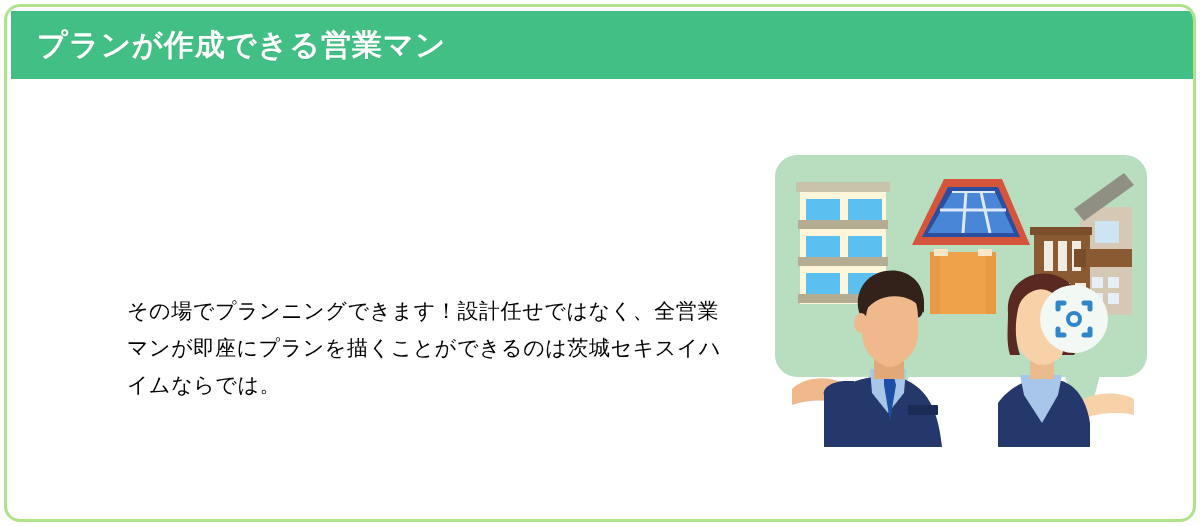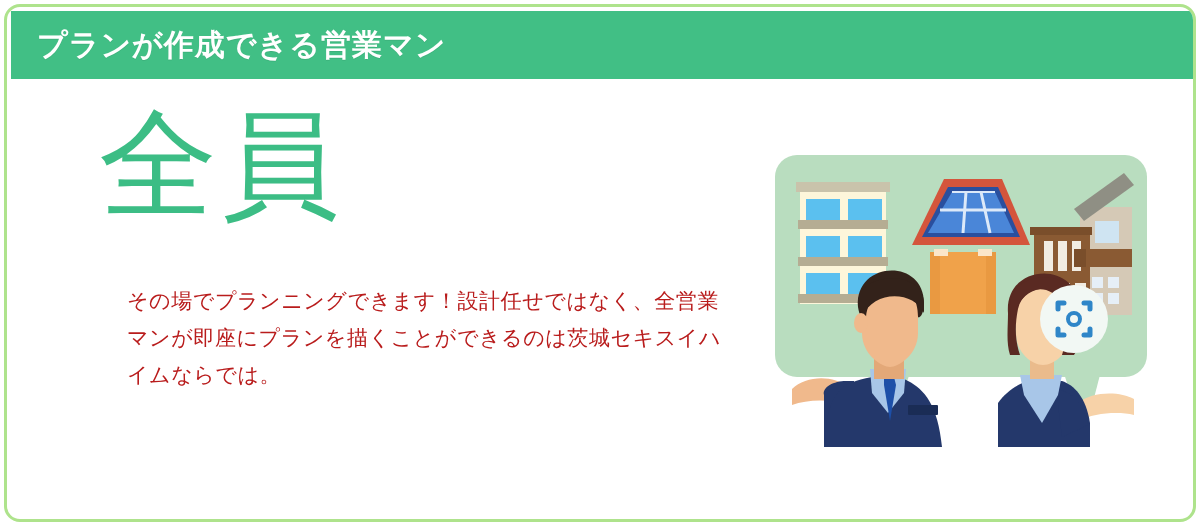--- a/index.html
+++ b/index.html
@@ -74,25 +74,25 @@
     font-size: 118px;
     line-height: 1.05;
     font-weight: normal;
     color: #3cbd85;
     letter-spacing: 4px;
     white-space: nowrap;
   }
   .lead {
     position: absolute;
     left: 120px;
-    top: 204px;
+    top: 214px;
     width: 600px;
     font-size: 21px;
     line-height: 1.75;
-    color: #b91c1c;
+    color: #000000;
     letter-spacing: 0.6px;
   }
 
   
   .illustration {
     position: absolute;
     left: 755px;
     top: 58px;
     width: 400px;
     height: 380px;
@@ -104,21 +104,20 @@
 
 <div class="card">
 
   <div class="banner">
     <div class="banner-title">プランが作成できる営業マン</div>
   </div>
 
   <div class="body-area">
 
     <div class="text-col">
-      <div class="headline">全員</div>
       <div class="lead">その場でプランニングできます！設計任せではなく、全営業マンが即座にプランを描くことができるのは茨城セキスイハイムならでは。</div>
     </div>
 
     <div class="illustration">
       <svg width="400" height="380" viewBox="0 0 400 380" xmlns="http://www.w3.org/2000/svg">
 
         <g>
           <path d="M110 230 L150 230 L126 300 Z" fill="#b9ddbf"></path>
           <path d="M300 230 L340 230 L322 300 Z" fill="#b9ddbf"></path>
         </g>

